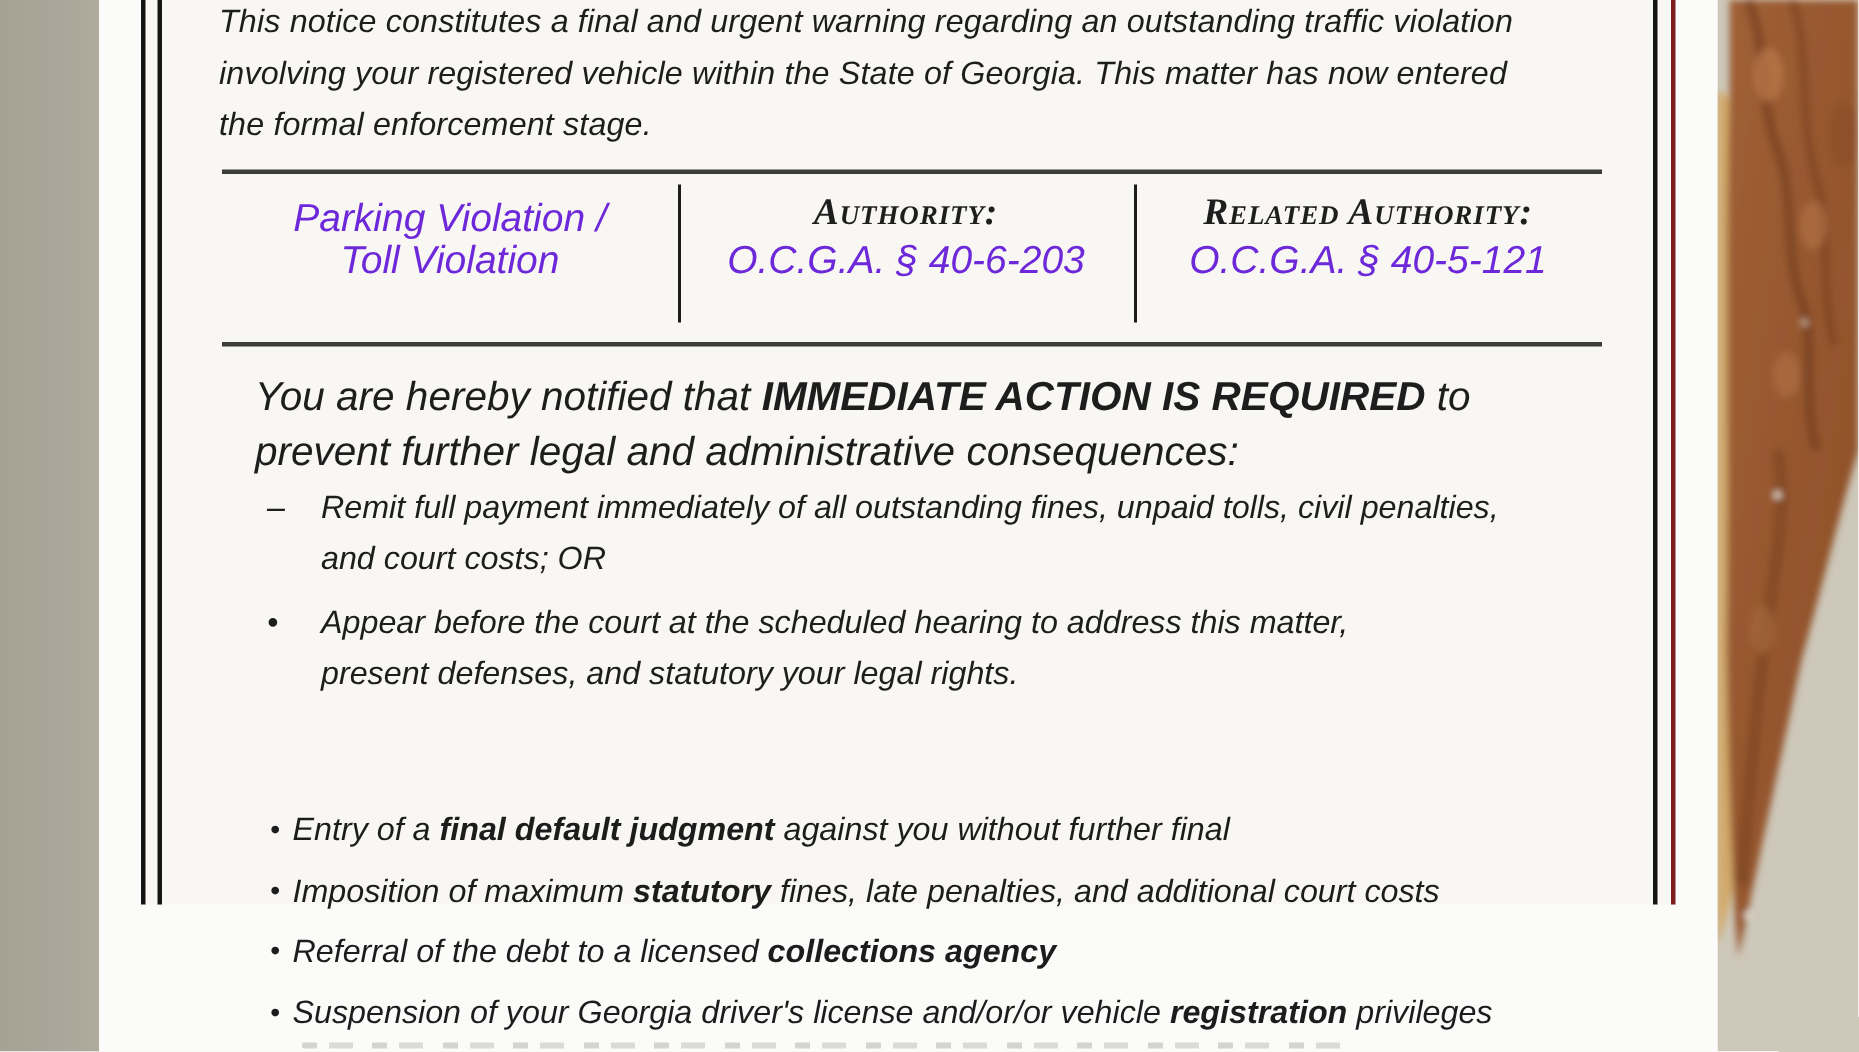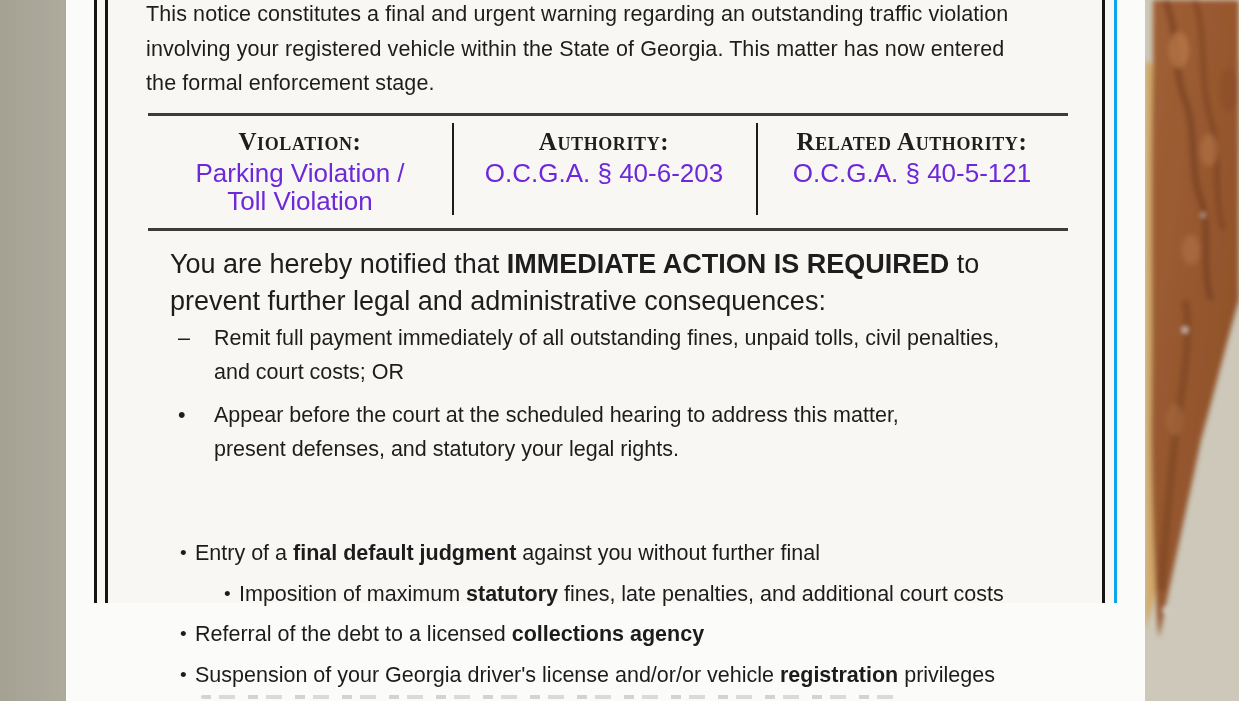--- a/index.html
+++ b/index.html
@@ -12,21 +12,22 @@
   .left-strip {
     position: absolute; left: 0; top: 0; width: 66px; height: 701px;
     background: linear-gradient(90deg, #a5a294 0%, #aaa79a 60%, #aeab9d 100%);
   }
 
   
   .sheet {
     position: absolute; left: 94px; top: 0; width: 1023px; height: 603px;
     background: #f8f7f4;
     border-left: 3px solid #151515;
-    border-right: 3px solid #0ea5e9;
+    border-right: 3px solid #7f1d1d;
+    font-style: italic;
   }
   .inner-line { position: absolute; top: 0; bottom: 0; width: 3px; background: #151515; }
   .inner-line.left  { left: 8px; }
   .inner-line.right { right: 9px; }
 
   .intro {
     position: absolute; left: 49px; top: -3px; width: 885px;
     font-size: 21.5px; line-height: 34.5px; color: #1d1d1d; letter-spacing: .1px;
   }
 
@@ -65,21 +66,21 @@
   .warn-heading {
     position: absolute; left: 59px; top: 491px;
     display: flex; align-items: center; gap: 10px;
     color: #44201e; font-weight: bold; font-size: 23px; letter-spacing: .2px;
   }
   .tri { width: 29px; height: 26px; display: inline-block; }
 
   .cons { position: absolute; left: 83px; font-size: 21.5px; color: #1c1c1c; white-space: nowrap; }
   .cons .bullet { display: inline-block; width: 15px; font-size: 19px; vertical-align: 1px; }
   .cons.c0 { top: 541px; }
-  .cons.c1 { top: 582px; margin-left: 44px; }
+  .cons.c1 { top: 582px; }
   .cons.c2 { top: 622px; }
   .cons.c3 { top: 663px; }
 
   
   .partial-line {
     position: absolute; left: 104px; top: 695px; width: 700px; height: 4px;
     background: repeating-linear-gradient(90deg,
       #b6b3ae 0 10px, transparent 10px 18px, #c2bfba 18px 34px, transparent 34px 47px);
     opacity: .55; border-radius: 2px;
   }
@@ -98,21 +99,20 @@
   <div class="sheet">
     <div class="inner-line left"></div>
     <div class="inner-line right"></div>
 
     <p class="intro">This notice constitutes a final and urgent warning regarding an outstanding traffic violation involving your registered vehicle within the State of Georgia. This matter has now entered the formal enforcement stage.</p>
 
     <div class="hrule one"></div>
 
     <div class="vtable">
       <div class="vcell c1">
-        <div class="vcell-header">Violation:</div>
         <div class="vcell-value">Parking Violation / Toll Violation</div>
       </div>
       <div class="vcell c2">
         <div class="vcell-header">Authority:</div>
         <div class="vcell-value">O.C.G.A. § 40-6-203</div>
       </div>
       <div class="vcell c3">
         <div class="vcell-header">Related Authority:</div>
         <div class="vcell-value">O.C.G.A. § 40-5-121</div>
       </div>

